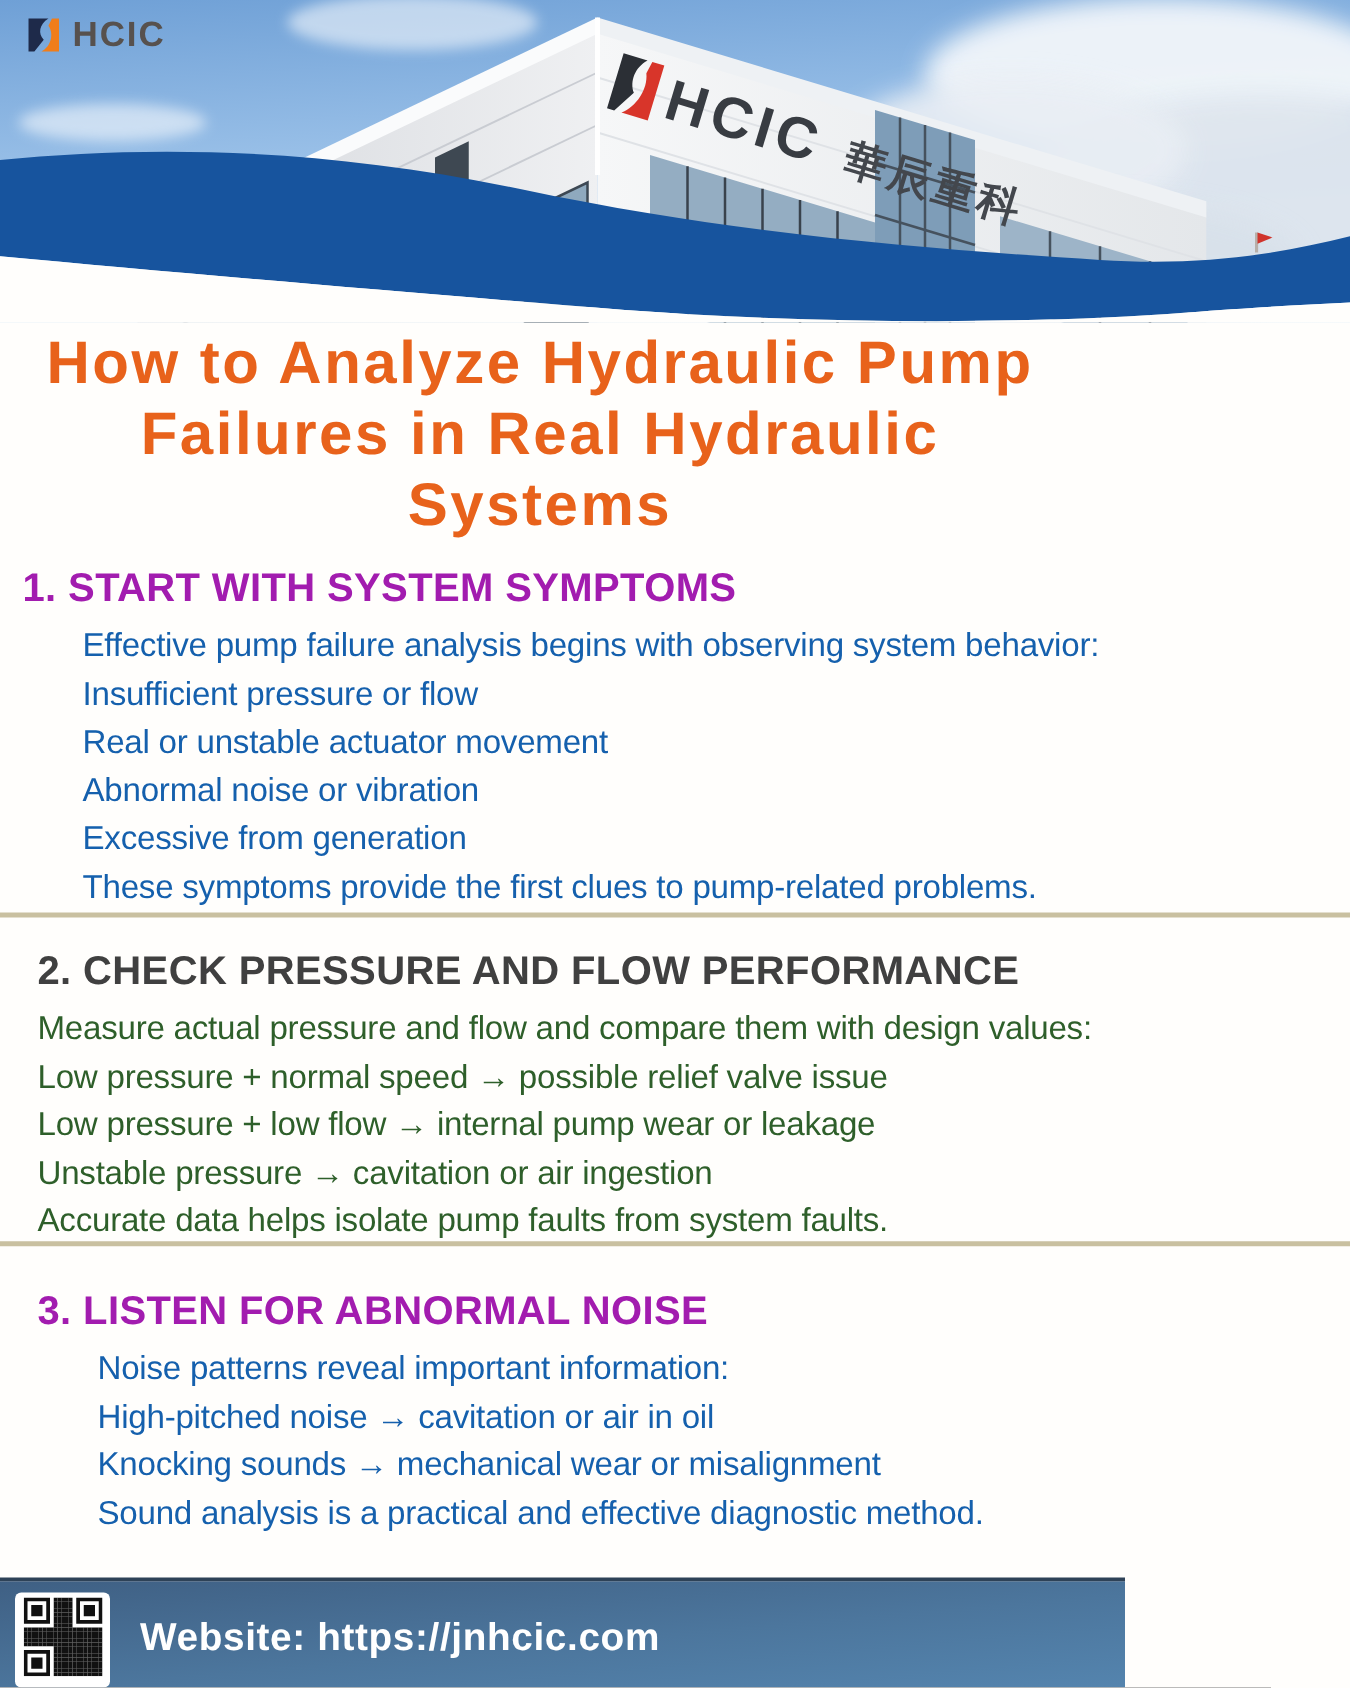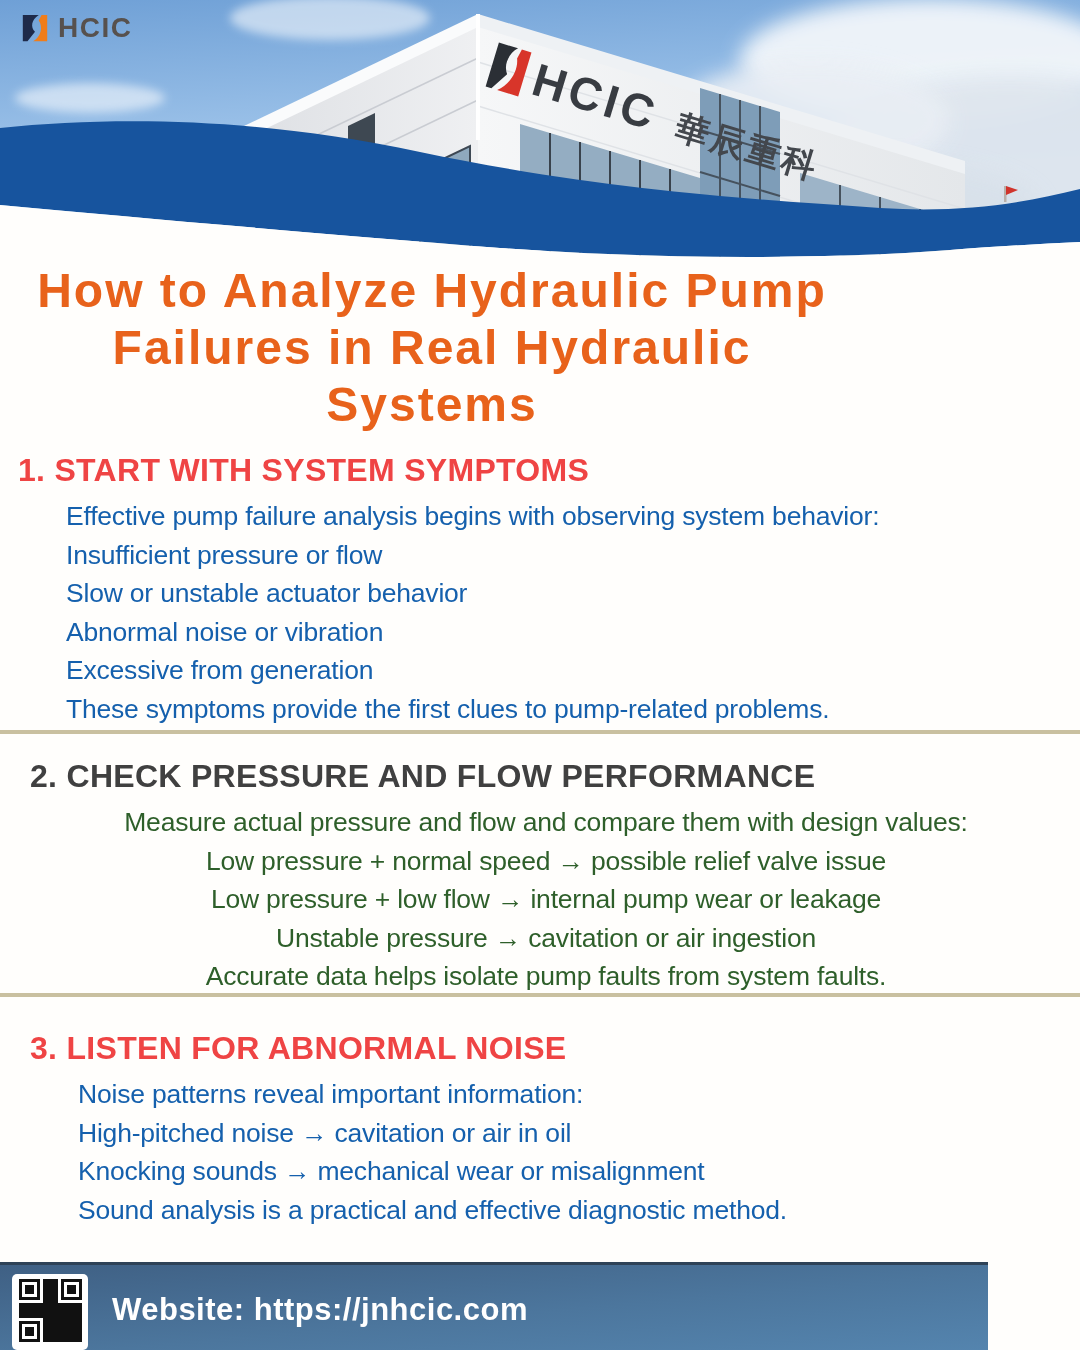--- a/index.html
+++ b/index.html
@@ -13,33 +13,33 @@
   .hero svg{display:block;}
   .logo{position:absolute;top:12px;left:20px;display:flex;align-items:center;gap:8px;}
   .logo-text{font-size:28px;font-weight:bold;color:#57514e;letter-spacing:1.5px;}
   
   .title{position:absolute;top:262px;left:0;width:864px;text-align:center;}
   .title-line{font-size:48px;line-height:57px;font-weight:bold;color:#e8621b;letter-spacing:2px;}
   
   .section{position:absolute;right:18px;}
   .sec-heading{font-size:32px;font-weight:bold;letter-spacing:.3px;line-height:40px;margin-bottom:7px;}
   .sec-line{font-size:26.5px;line-height:38.5px;letter-spacing:-.2px;white-space:nowrap;}
-  .sec-blue .sec-heading{color:#ef4444;}
+  .sec-blue .sec-heading{color:#a21caf;}
   .sec-blue .sec-line{color:#1560ad;margin-left:48px;}
   .sec-green .sec-heading{color:#404040;}
-  .sec-green .sec-line{color:#2e5f2a;text-align:center;}
+  .sec-green .sec-line{color:#2e5f2a;}
   #section-1{top:450px;left:18px;}
   #section-2{top:756px;left:30px;}
   #section-3{top:1028px;left:30px;}
   .rule{position:absolute;left:0;width:1080px;height:4px;background:#c9c0a0;}
   #rule-top{top:730px;}
   #rule-bottom{top:993px;}
   
   .footer{
-    position:absolute;top:1262px;left:0;width:988px;height:88px;box-sizing:border-box;
+    position:absolute;top:1262px;left:0;width:900px;height:88px;box-sizing:border-box;
     background:linear-gradient(175deg,#3f6084 0%,#4c769d 55%,#5484ae 100%);
     border-top:3px solid #2e4257;
   }
   .qr{
     position:absolute;left:12px;bottom:0;width:76px;height:76px;
     background:#fff;border-radius:5px;display:flex;align-items:center;justify-content:center;
   }
   .site{
     position:absolute;left:112px;top:50%;transform:translateY(-44%);
     color:#ffffff;font-size:31px;font-weight:bold;letter-spacing:.5px;
@@ -163,21 +163,21 @@
 
   <div class="title">
     <div class="title-line">How to Analyze Hydraulic Pump</div>
     <div class="title-line">Failures in Real Hydraulic Systems</div>
   </div>
 
   <div class="section sec-blue" id="section-1">
     <div class="sec-heading">1. START WITH SYSTEM SYMPTOMS</div>
     <div class="sec-line">Effective pump failure analysis begins with observing system behavior:</div>
     <div class="sec-line">Insufficient pressure or flow</div>
-    <div class="sec-line">Slow or unstable actuator behavior</div>
+    <div class="sec-line">Real or unstable actuator movement</div>
     <div class="sec-line">Abnormal noise or vibration</div>
     <div class="sec-line">Excessive from generation</div>
     <div class="sec-line">These symptoms provide the first clues to pump-related problems.</div>
   </div>
 
   <div class="rule" id="rule-top"></div>
 
   <div class="section sec-green" id="section-2">
     <div class="sec-heading">2. CHECK PRESSURE AND FLOW PERFORMANCE</div>
     <div class="sec-line">Measure actual pressure and flow and compare them with design values:</div>

